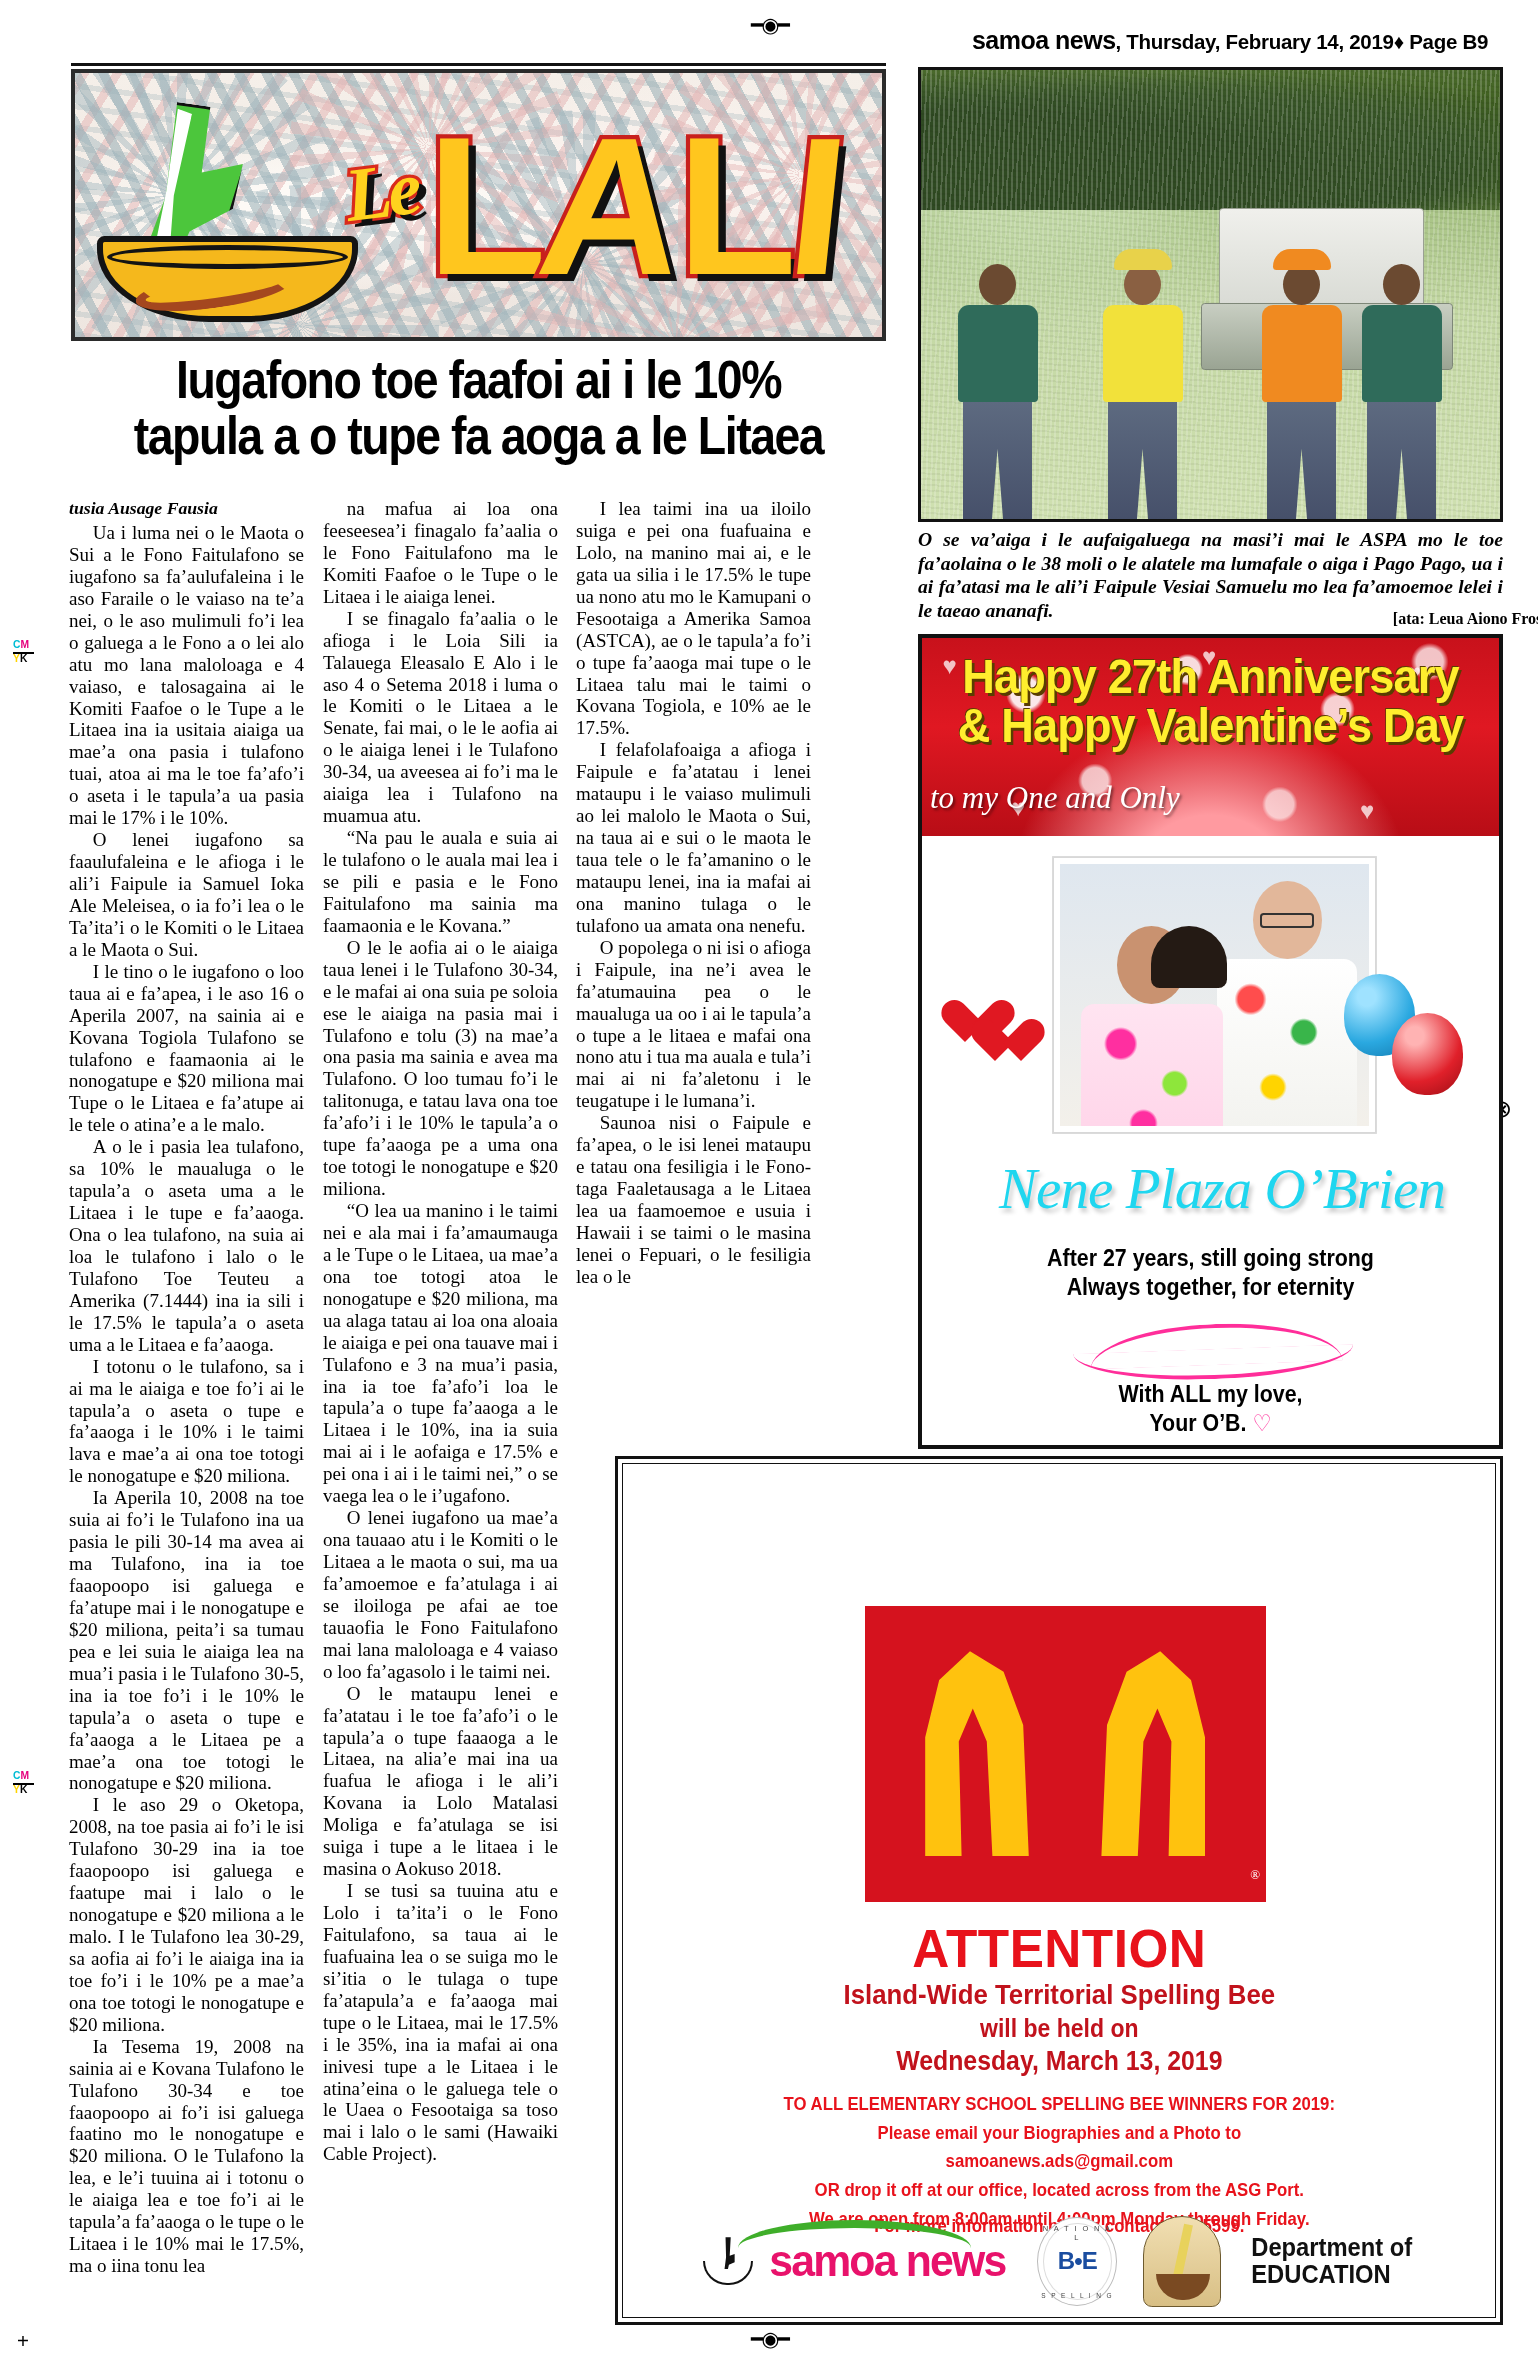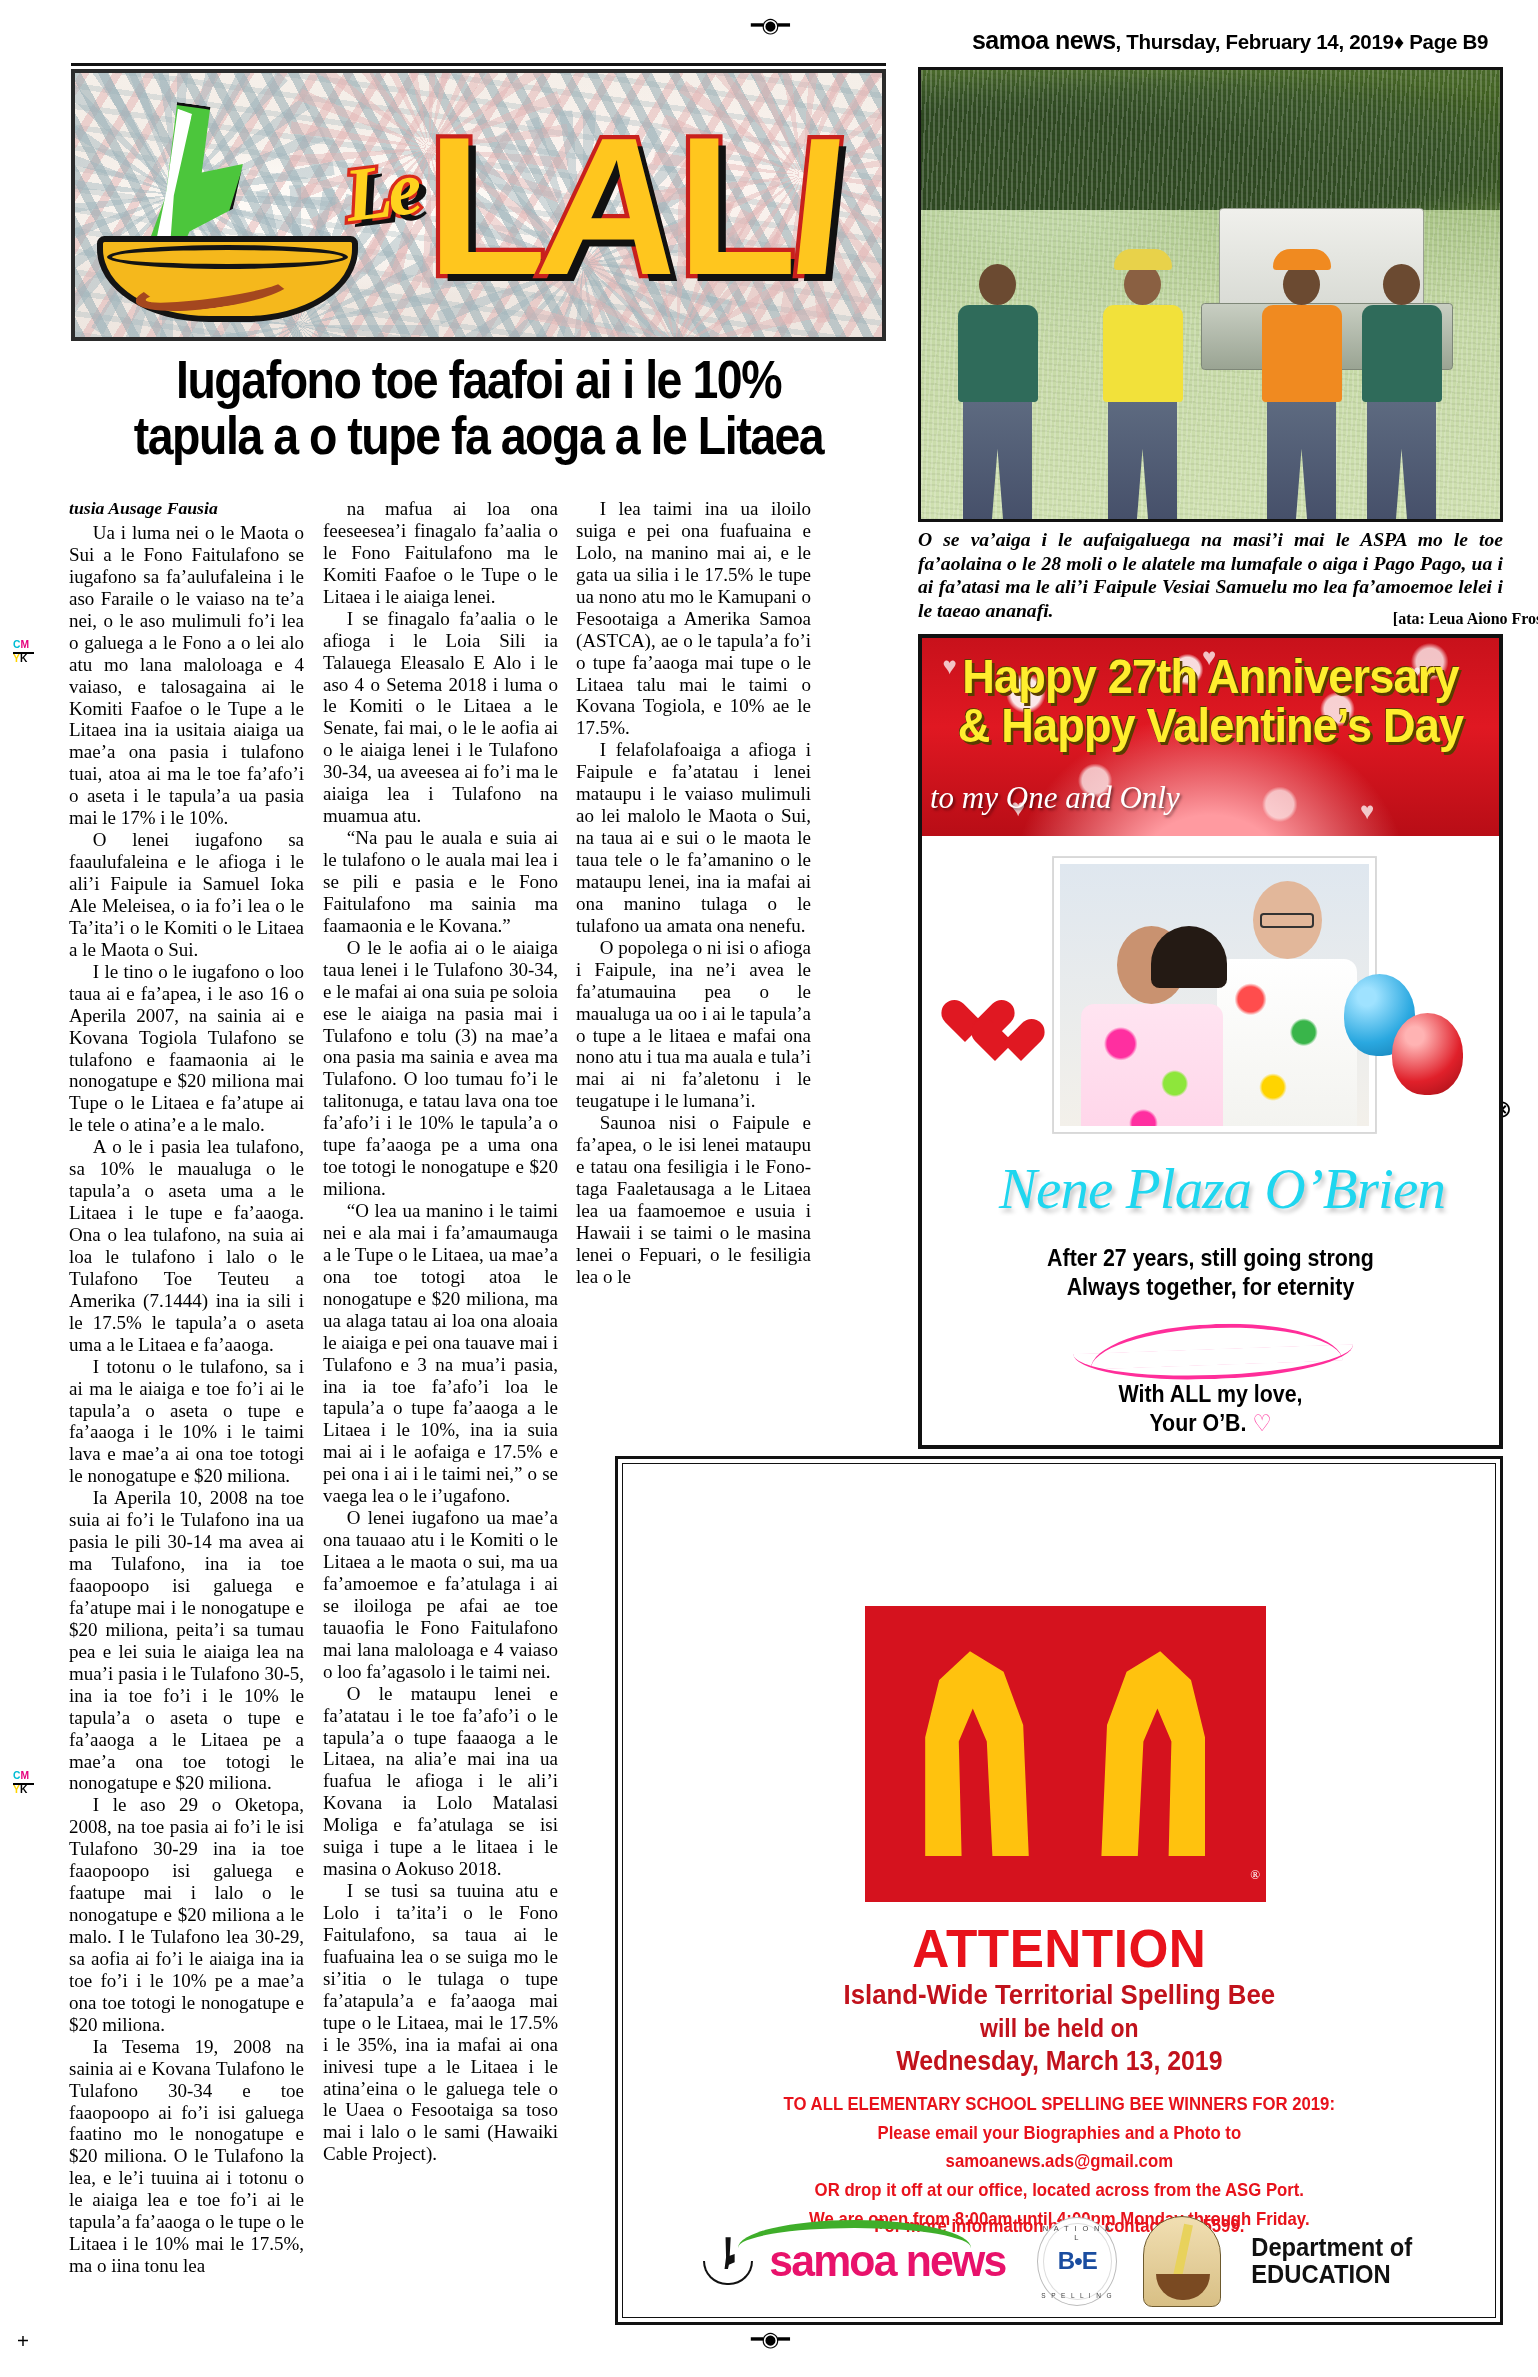--- a/index.html
+++ b/index.html
@@ -532,21 +532,21 @@
     <div class="torso" style="background:#f08a20"></div>
     <div class="legs"></div>
   </div>
   <div class="person p4">
     <div class="head sk-dark"></div>
     <div class="torso" style="background:#2f6b5a"></div>
     <div class="legs"></div>
   </div>
 </div>
 
-<div id="photocap">O se va’aiga i le aufaigaluega na masi’i mai le ASPA mo le toe fa’aolaina o le 28 moli o le alatele ma lumafale o aiga i Pago Pago, ua i ai fa’atasi ma le ali’i Faipule Vesiai Samuelu mo lea fa’amoemoe lelei i le taeao ananafi.</div>
+<div id="photocap">O se va’aiga i le aufaigaluega na masi’i mai le ASPA mo le toe fa’aolaina o le 38 moli o le alatele ma lumafale o aiga i Pago Pago, ua i ai fa’atasi ma le ali’i Faipule Vesiai Samuelu mo lea fa’amoemoe lelei i le taeao ananafi.</div>
 <div id="photocred">[ata: Leua Aiono Frost]</div>
 
 <div id="valad">
   <div class="vtop">
     <span class="vheart" style="left:20.5px;top:15px">♥</span>
     <span class="vheart" style="left:485px;top:22.4px">♥</span>
     <span class="vheart" style="left:89px;top:157px">♥</span>
     <span class="vheart" style="left:438px;top:160px">♥</span>
     <span class="vheart" style="left:280px;top:5.6px">♥</span>
     <div class="vtitle">

